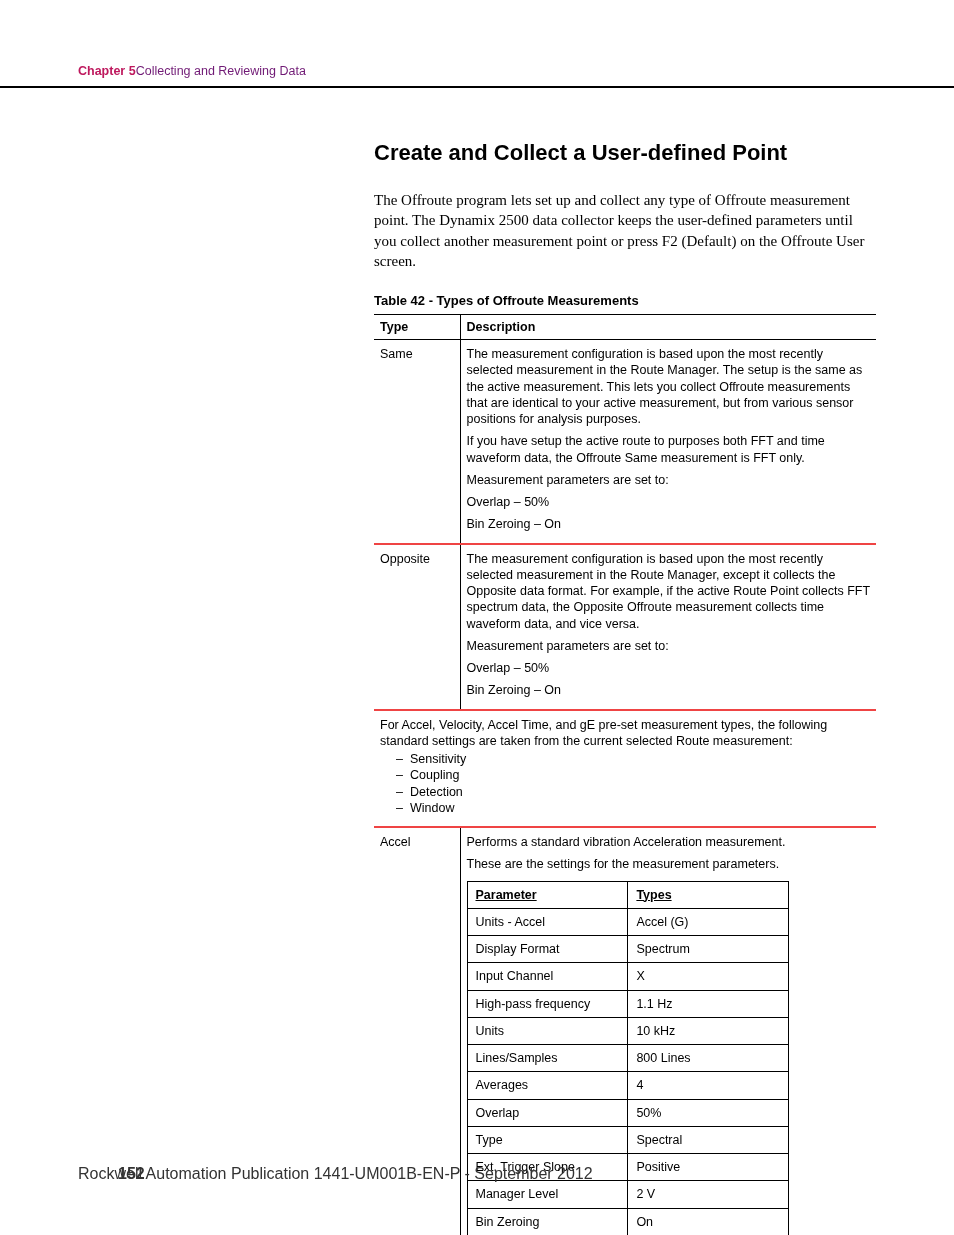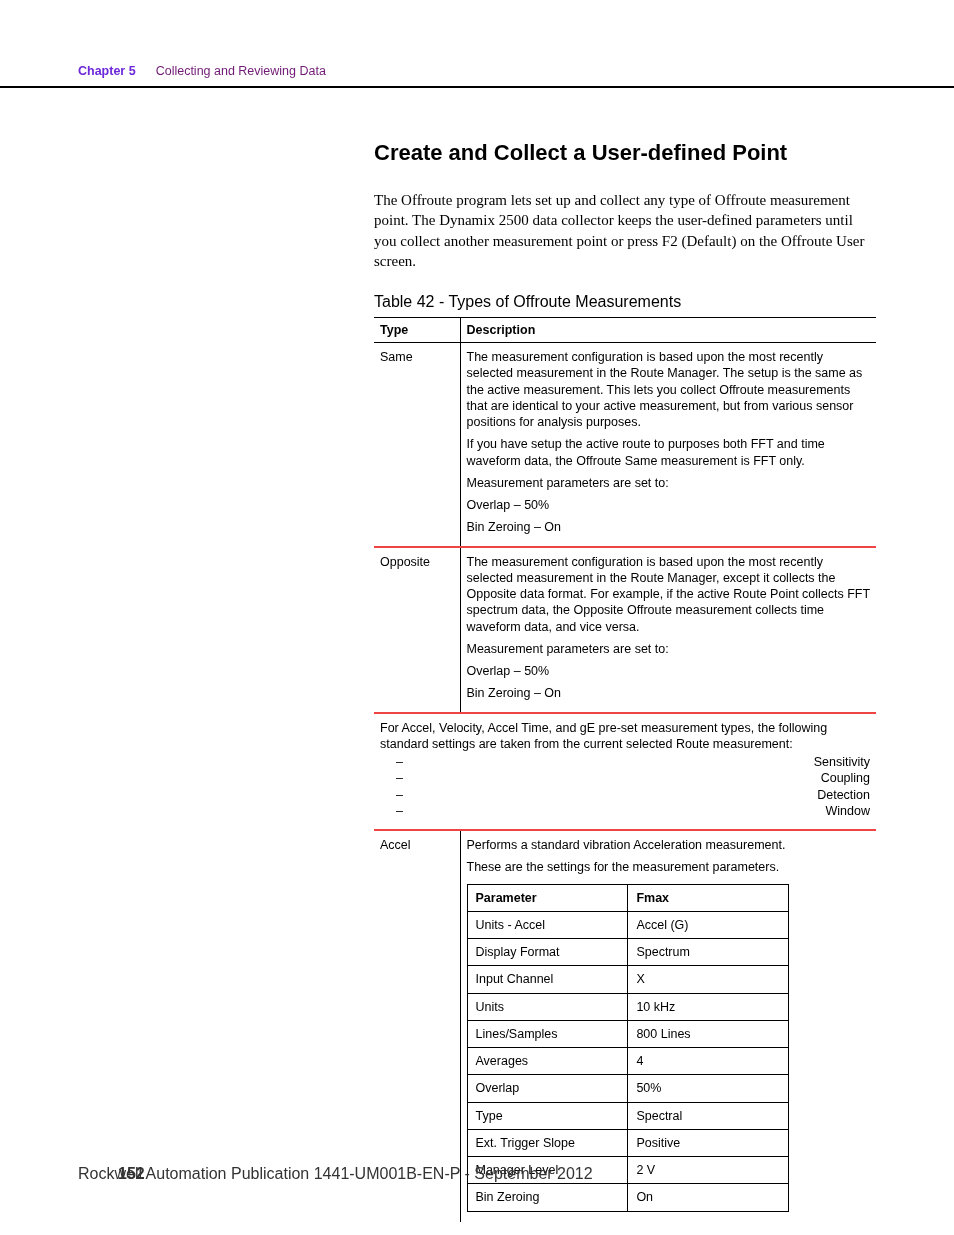--- a/index.html
+++ b/index.html
@@ -14,22 +14,21 @@
   .header {
     display: flex;
     align-items: baseline;
     padding: 64px 78px 8px 78px;
     border-bottom: 2px solid #000;
     margin: 0 0 0 0;
   }
   .chapter-label {
     font-weight: bold;
     font-size: 12.5px;
-    color: #6d28d9;
-    margin-right: 20px;
+    color: #be185d;
   }
   .chapter-title {
     font-size: 12.5px;
     color: #701a75;
   }
   .content {
     padding: 0 78px 0 348px;
     margin-top: 52px;
     margin-left: 26px;
   }
@@ -40,22 +39,22 @@
     margin-bottom: 24px;
     letter-spacing: 0px;
   }
   .body-text {
     font-family: Georgia, 'Times New Roman', serif;
     font-size: 15px;
     line-height: 1.35;
     margin-bottom: 22px;
   }
   .table-caption {
-    font-weight: normal;
-    font-size: 16px;
+    font-weight: bold;
+    font-size: 13px;
     margin-bottom: 6px;
   }
   table.types {
     border-collapse: collapse;
     width: 100%;
     font-size: 12.5px;
   }
   table.types > thead > tr > th {
     text-align: left;
     font-weight: bold;
@@ -83,41 +82,41 @@
   .para { margin-bottom: 6px; }
   .para:last-child { margin-bottom: 0; }
   .bullets {
     padding-left: 16px;
     margin-top: 2px;
   }
   .bullets .b {
     position: relative;
     padding-left: 14px;
     line-height: 1.3;
-    text-align: right;
   }
   .bullets .b::before {
     content: "–";
     position: absolute;
     left: 0;
   }
   table.params {
     border-collapse: collapse;
     width: 80%;
     margin-top: 8px;
     margin-left: 0;
   }
   table.params th, table.params td {
     border: 1px solid #000;
     padding: 5px 8px;
     text-align: left;
     font-size: 12.5px;
   }
   table.params th {
     font-weight: bold;
+    text-decoration: underline;
   }
   table.params td:first-child, table.params th:first-child {
     width: 50%;
   }
   .footer {
     position: absolute;
     bottom: 52px;
     left: 0;
     width: 100%;
     padding: 0 78px;
@@ -186,35 +185,39 @@
       </tr>
       <tr>
         <td style="border-bottom:none;">Accel</td>
         <td style="border-bottom:none;">
           <div class="para">Performs a standard vibration Acceleration measurement.</div>
           <div class="para">These are the settings for the measurement parameters.</div>
           <table class="params">
             <thead>
               <tr>
                 <th>Parameter</th>
-                <th>Fmax</th>
+                <th>Types</th>
               </tr>
             </thead>
             <tbody>
               <tr>
                   <td>Units - Accel</td>
                   <td>Accel (G)</td>
                 </tr>
               <tr>
                   <td>Display Format</td>
                   <td>Spectrum</td>
                 </tr>
               <tr>
                   <td>Input Channel</td>
                   <td>X</td>
+                </tr>
+              <tr>
+                  <td>High-pass frequency</td>
+                  <td>1.1 Hz</td>
                 </tr>
               <tr>
                   <td>Units</td>
                   <td>10 kHz</td>
                 </tr>
               <tr>
                   <td>Lines/Samples</td>
                   <td>800 Lines</td>
                 </tr>
               <tr>

